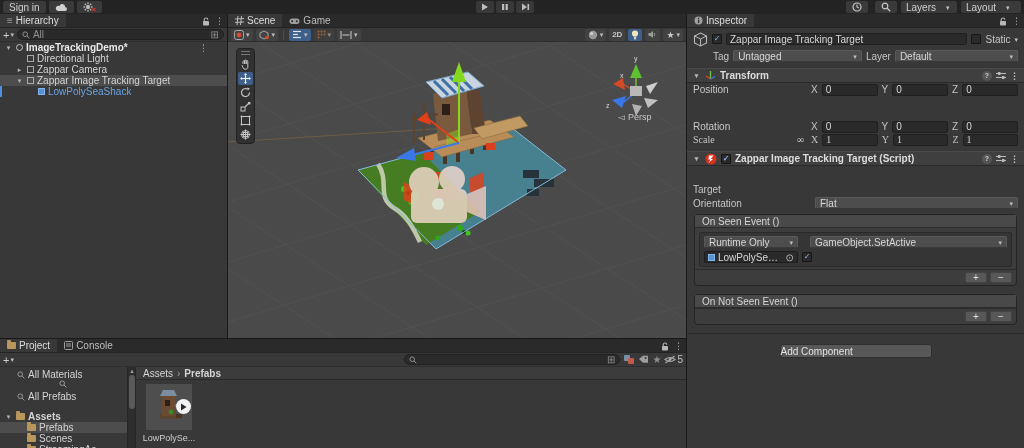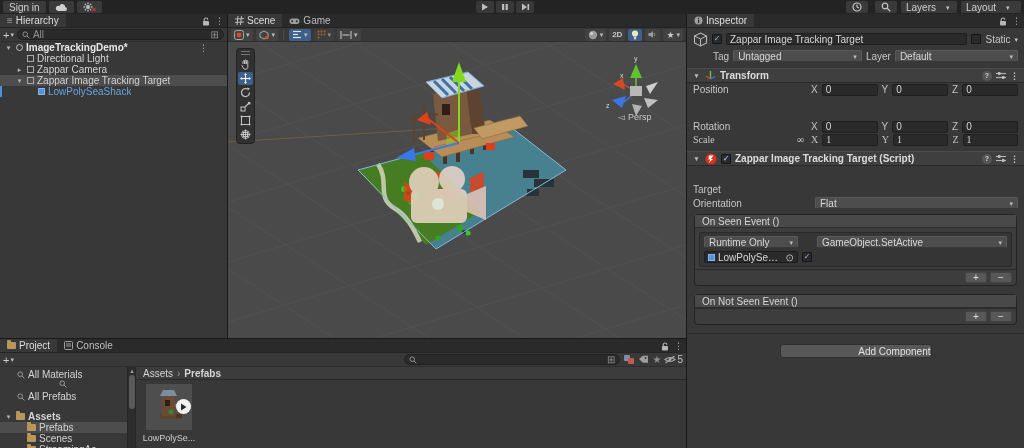--- a/index.html
+++ b/index.html
@@ -51,21 +51,21 @@
 .ts-btn{width:15px;height:13px;border-radius:2px;display:flex;align-items:center;justify-content:center}
 .ts-btn.active{background:#3e5f8a}
 
 #inspector{left:686px;top:14px;width:338px;height:434px;border-left:1px solid #191919}
 .irow{display:flex;align-items:center;padding:0 6px;gap:4px}
 .ilabel{color:#c6c6c6}
 .comp-head{height:15px;background:#3f3f3f;border-top:1px solid #4a4a4a;border-bottom:1px solid #2a2a2a;display:flex;align-items:center;gap:4px;padding:0 5px;font-weight:bold;color:#dcdcdc}
 .evbox{margin:4px 7px;border:1px solid #242424;background:#3d3d3d;border-radius:4px}
 .evhead{height:13px;background:#494949;display:flex;align-items:center;padding:0 7px;border-bottom:1px solid #2c2c2c;color:#d6d6d6}
 .evfoot{height:16px;display:flex;justify-content:flex-end;align-items:center;gap:3px;padding:0 4px;border-top:1px solid #2c2c2c}
-.addc{width:152px;height:14px;background:#585858;border:1px solid #2f2f2f;border-radius:3px;margin:10px auto 17px;text-align:right;line-height:13px;color:#e2e2e2}
+.addc{width:152px;height:14px;background:#585858;border:1px solid #2f2f2f;border-radius:3px;margin:10px auto 17px;text-align:left;line-height:13px;color:#e2e2e2}
 .axis-l{color:#c2c2c2;flex:none}
 .obj-field{background:#2a2a2a;border:1px solid #1c1c1c;border-radius:2px;height:12px;display:flex;align-items:center;gap:3px;padding:0 3px;color:#d6d6d6}
 
 #project{left:0;top:338px;width:686px;height:110px;border-top:1px solid #191919}
 #proj-body{position:relative;height:82px;overflow:hidden}
 #proj-tree{position:absolute;left:0;top:2px;width:127px}
 #proj-scroll{position:absolute;left:127px;top:0;width:8px;height:82px;background:#2d2d2d;border-left:1px solid #262626}
 #proj-scroll .thumb{position:absolute;left:1px;top:8px;width:6px;height:34px;background:#5a5a5a;border-radius:3px}
 #proj-scroll .up{position:absolute;left:1px;top:1px;color:#9a9a9a;font-size:6px}
 #proj-main{position:absolute;left:135px;top:0;right:0;height:82px;background:#383838;border-left:1px solid #262626}
@@ -641,21 +641,21 @@
         <span class="caret">▾</span>
       </div>
   </div>
 
   <div class="evbox">
     <div class="evhead">
         <span>On Seen Event ()</span>
       </div>
     <div style="padding:4px 4px 2px 4px;background:#3d3d3d">
       <div style="background:#353535;border:1px solid #2a2a2a;border-radius:2px;padding:3px 4px">
-        <div style="display:flex;gap:19px;align-items:flex-start">
+        <div style="display:flex;gap:12px;align-items:flex-start">
           <div class="dd" style="width:94px">
               <span>Runtime Only</span>
               <span class="caret">▾</span>
             </div>
           <div class="dd" style="flex:1">
               <span>GameObject.SetActive</span>
               <span class="caret">▾</span>
             </div>
         </div>
         <div style="display:flex;gap:4px;align-items:center;margin-top:3px">

